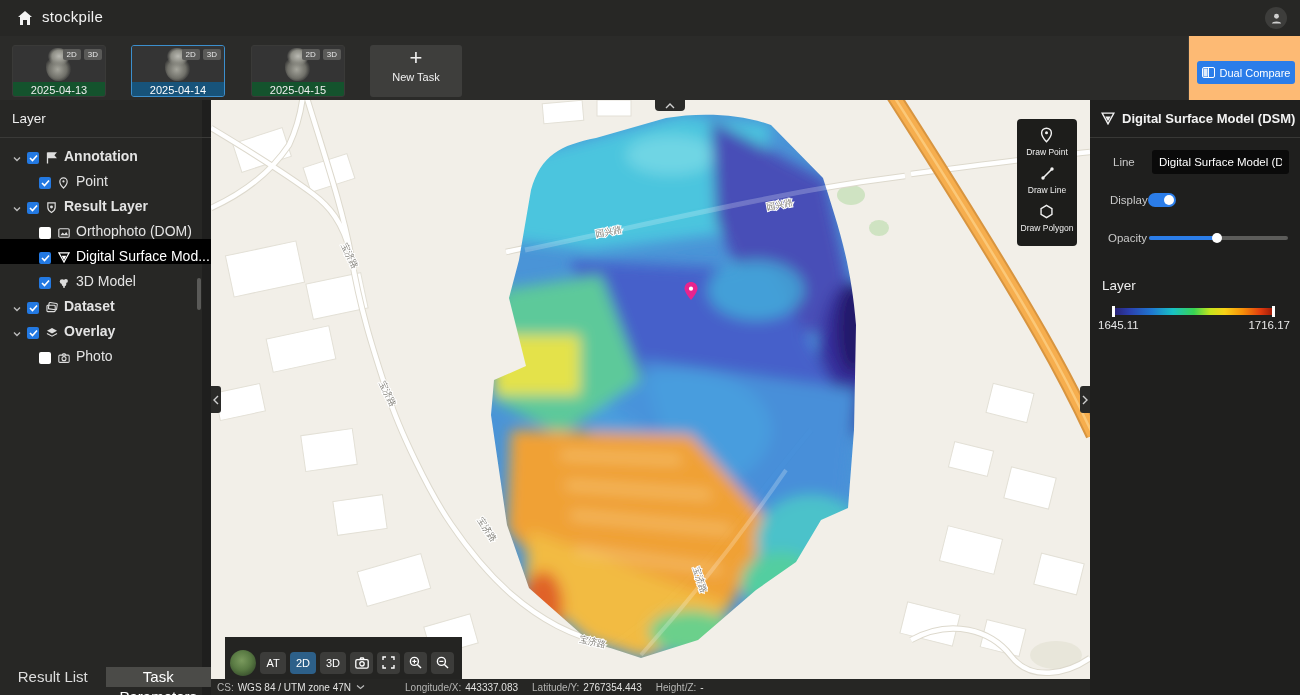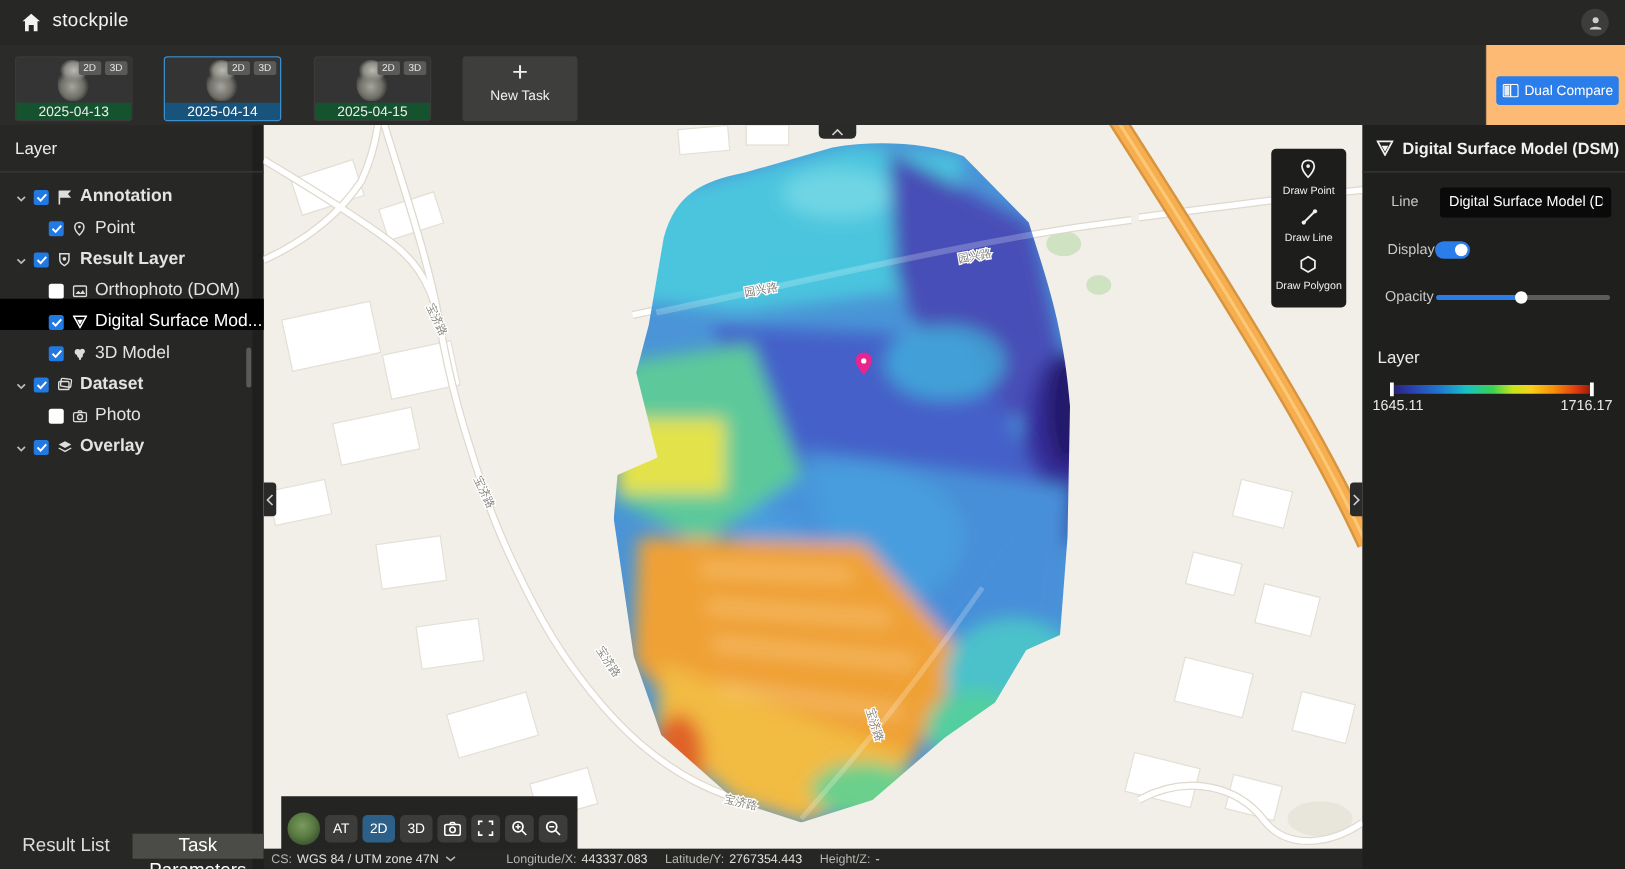--- a/index.html
+++ b/index.html
@@ -297,49 +297,49 @@
         </span>
       <span class="tree-ico">
           <svg width="12" height="11" viewBox="0 0 13 12">
             <rect x="3" y="1" width="9" height="7" rx="1" fill="none" stroke="#ddd" stroke-width="1.2" transform="rotate(8 7 4)"></rect>
             <rect x="1" y="3.5" width="9" height="7" rx="1" fill="none" stroke="#ddd" stroke-width="1.2"></rect>
           </svg>
         </span>
       <span class="lab">Dataset</span>
     </div>
 
+    <div class="tree-row parent">
+      <svg class="chev" viewBox="0 0 10 10">
+          <polyline points="2,3.5 5,6.5 8,3.5" fill="none" stroke="#bbb" stroke-width="1.4"></polyline>
+        </svg>
+      <span class="cbx on">
+          <svg width="9" height="8" viewBox="0 0 9 8">
+            <polyline points="1,4 3.5,6.5 8,1.5" fill="none" stroke="#fff" stroke-width="1.6"></polyline>
+          </svg>
+        </span>
+      <span class="tree-ico">
+          <svg width="12" height="11" viewBox="0 0 13 12">
+            <path d="M6.5 1 L12 4 L6.5 7 L1 4 Z" fill="#ddd"></path>
+            <path d="M1 7 L6.5 10 L12 7" fill="none" stroke="#ddd" stroke-width="1.2"></path>
+          </svg>
+        </span>
+      <span class="lab">Overlay</span>
+    </div>
+
     <div class="tree-row child">
       <svg class="chev hidden" viewBox="0 0 10 10"></svg>
       <span class="cbx off"></span>
       <span class="tree-ico">
           <svg width="12" height="10" viewBox="0 0 13 11">
             <rect x="0.8" y="2.3" width="11.4" height="8" rx="1.2" fill="none" stroke="#ddd" stroke-width="1.2"></rect>
             <path d="M4.5 2.3 L5.5 0.8 H7.5 L8.5 2.3" fill="none" stroke="#ddd" stroke-width="1.2"></path>
             <circle cx="6.5" cy="6.2" r="2.2" fill="none" stroke="#ddd" stroke-width="1.2"></circle>
           </svg>
         </span>
       <span class="lab">Photo</span>
-    </div>
-
-    <div class="tree-row parent">
-      <svg class="chev" viewBox="0 0 10 10">
-          <polyline points="2,3.5 5,6.5 8,3.5" fill="none" stroke="#bbb" stroke-width="1.4"></polyline>
-        </svg>
-      <span class="cbx on">
-          <svg width="9" height="8" viewBox="0 0 9 8">
-            <polyline points="1,4 3.5,6.5 8,1.5" fill="none" stroke="#fff" stroke-width="1.6"></polyline>
-          </svg>
-        </span>
-      <span class="tree-ico">
-          <svg width="12" height="11" viewBox="0 0 13 12">
-            <path d="M6.5 1 L12 4 L6.5 7 L1 4 Z" fill="#ddd"></path>
-            <path d="M1 7 L6.5 10 L12 7" fill="none" stroke="#ddd" stroke-width="1.2"></path>
-          </svg>
-        </span>
-      <span class="lab">Overlay</span>
     </div>
   </div>
 
   <div id="sidebar-scroll"></div>
 
   <div id="bottom-tabs">
     <div class="btab">Result List</div>
     <div class="btab active">Task Parameters</div>
   </div>
 </div>

